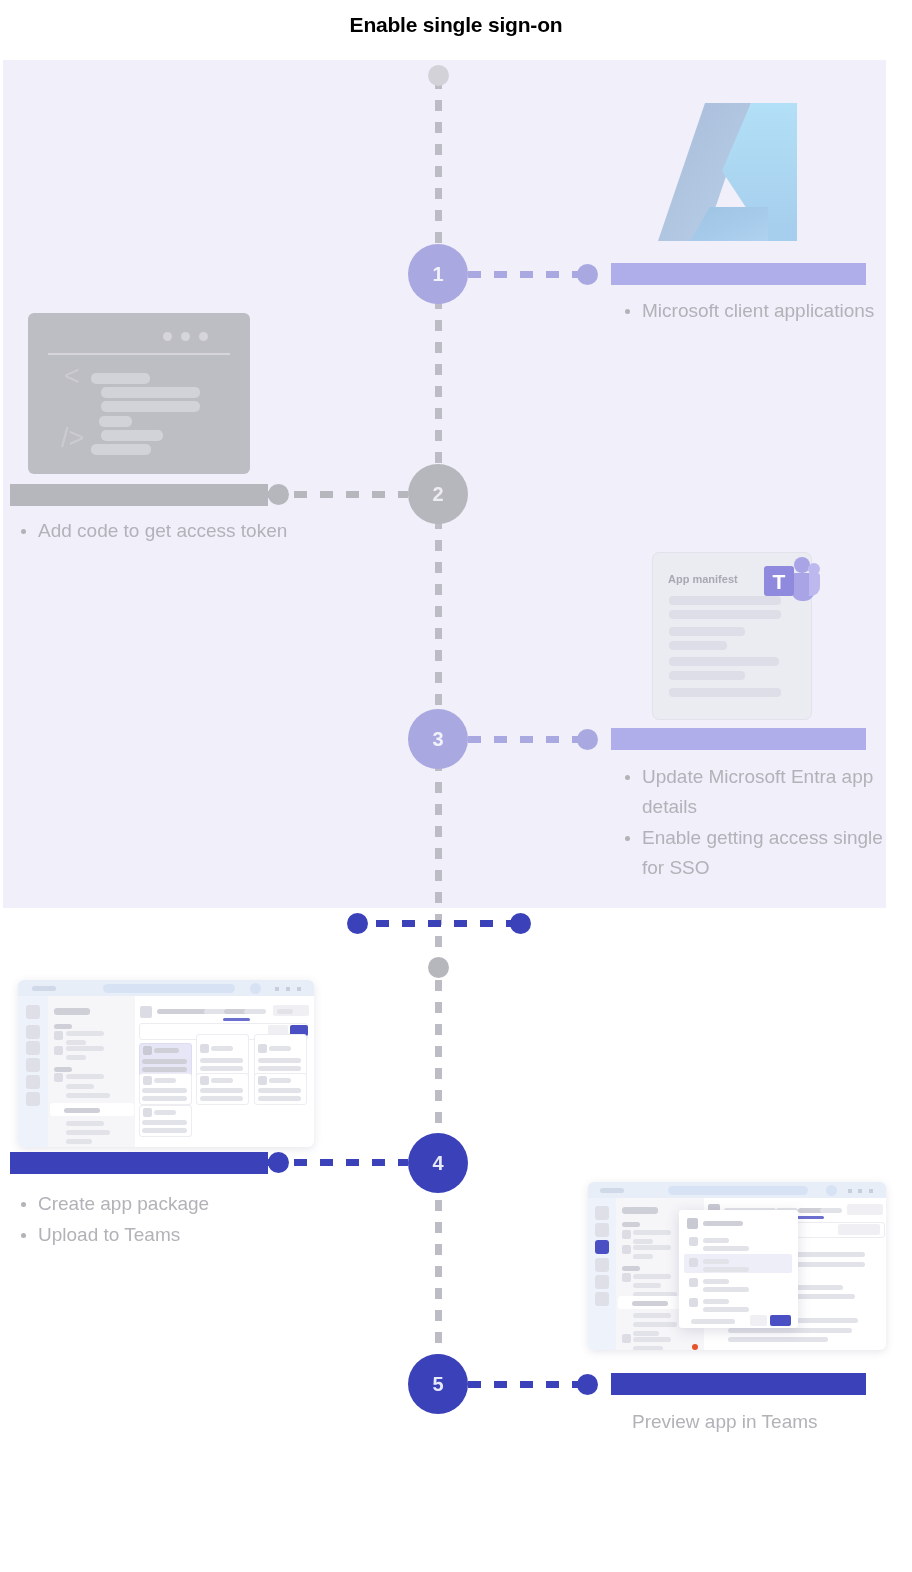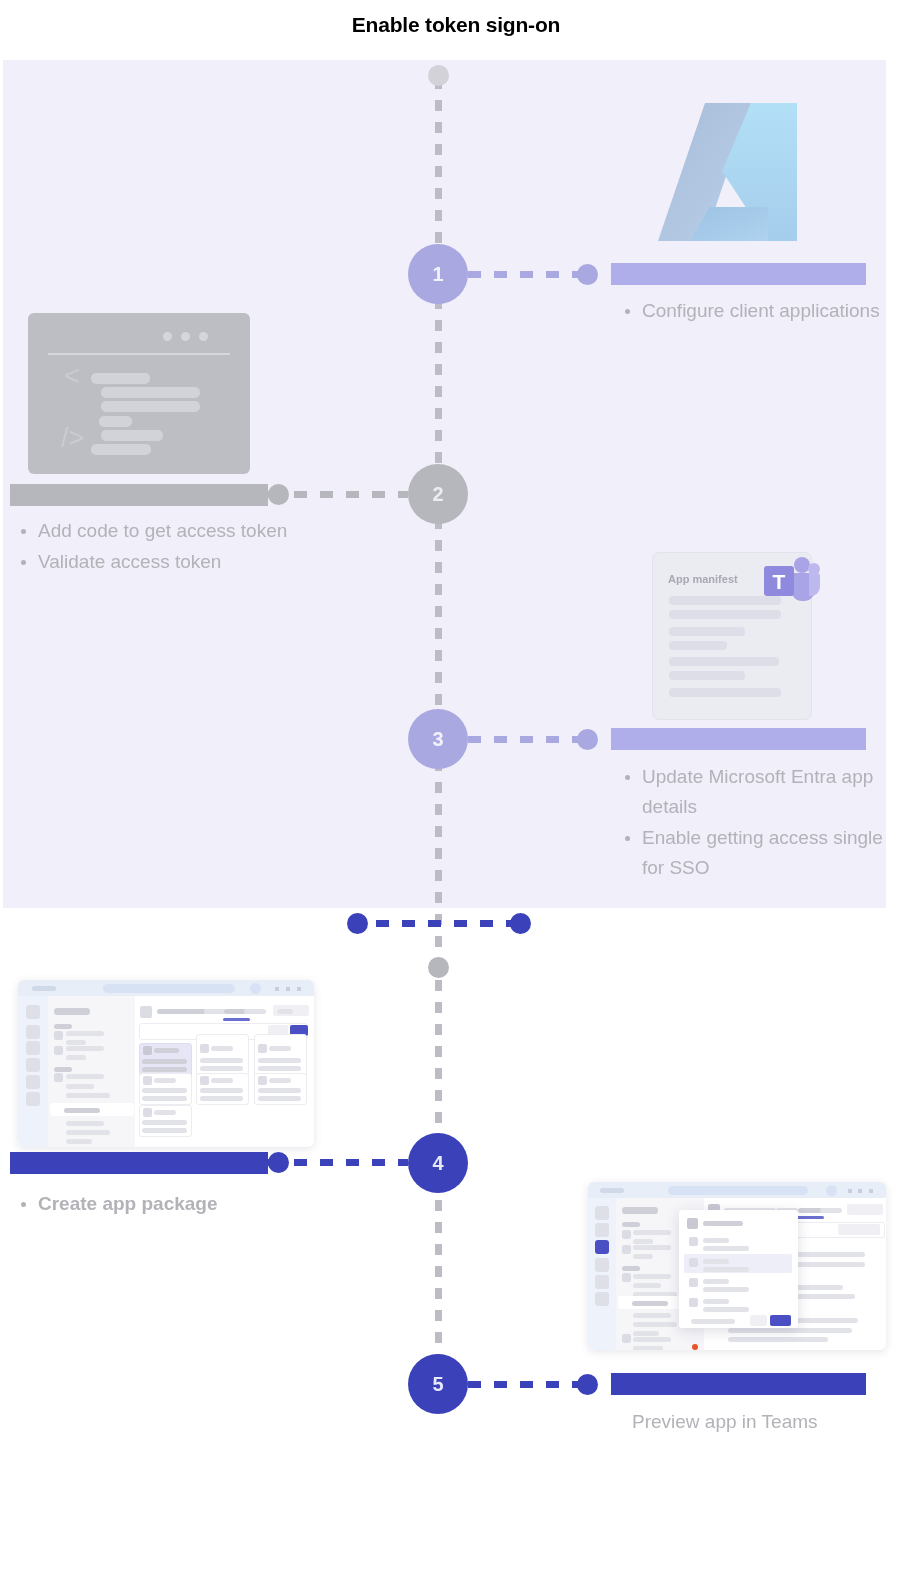--- a/index.html
+++ b/index.html
@@ -133,21 +133,21 @@
     background:#bdbdc4;border-radius:6px;
   }
   .codewin .dot{position:absolute;top:19px;width:9px;height:9px;border-radius:50%;background:#d5d5db;}
   .codewin .rule{position:absolute;left:20px;top:40px;width:182px;height:2px;background:#d5d5db;}
   .codewin .cl{position:absolute;height:11px;border-radius:5px;background:#d2d2d9;}
   .codewin .angle{position:absolute;color:#cccbd2;font-size:27px;line-height:1;font-family:"Liberation Sans",sans-serif;}
 </style>
 </head>
 <body>
 
-<div class="title">Enable token sign-on</div>
+<div class="title">Enable single sign-on</div>
 
 <div class="panel"></div>
 
 <div class="vline"></div>
 <div class="vcap top"></div>
 <div class="vcap mid"></div>
 
 <div class="azure">
   <svg width="180" height="160" viewBox="0 0 180 160" xmlns="http://www.w3.org/2000/svg">
     <defs>
@@ -173,21 +173,21 @@
 <div class="step light" style="left:408px;top:244px;">
   <span>1</span>
 </div>
 <div class="hconn" style="left:468px;top:271px;width:130px;">
   <div class="dash dash-light"></div>
   <div class="knob knob-light" style="left:109px;"></div>
 </div>
 <div class="bar bar-light" style="left:611px;top:263px;width:255px;"></div>
 <div class="bullets" style="left:620px;top:296px;width:262px;">
   <ul>
-    <li>Configure client applications</li>
+    <li>Microsoft client applications</li>
   </ul>
 </div>
 
 <div class="codewin">
   <div class="dot" style="left:171px;"></div>
   <div class="dot" style="left:153px;"></div>
   <div class="dot" style="left:135px;"></div>
   <div class="rule"></div>
   <div class="angle" style="left:36px;top:50px;">&lt;</div>
   <div class="angle" style="left:33px;top:112px;">/&gt;</div>
@@ -203,21 +203,20 @@
 <div class="hconn" style="left:268px;top:491px;width:140px;">
   <div class="dash dash-gray"></div>
   <div class="knob knob-gray" style="left:0px;"></div>
 </div>
 <div class="step gray" style="left:408px;top:464px;">
   <span>2</span>
 </div>
 <div class="bullets" style="left:16px;top:516px;width:300px;">
   <ul>
     <li>Add code to get access token</li>
-    <li>Validate access token</li>
   </ul>
 </div>
 
 <div class="manifest">
   <div class="mtitle">App manifest</div>
   <div class="mline" style="left:16px;top:43px;width:112px;"></div>
   <div class="mline" style="left:16px;top:57px;width:112px;"></div>
   <div class="mline" style="left:16px;top:74px;width:76px;"></div>
   <div class="mline" style="left:16px;top:88px;width:58px;"></div>
   <div class="mline" style="left:16px;top:104px;width:110px;"></div>
@@ -350,23 +349,24 @@
 </div>
 
 <div class="bar bar-dark" style="left:10px;top:1152px;width:258px;"></div>
 <div class="hconn" style="left:268px;top:1159px;width:140px;">
   <div class="dash dash-dark"></div>
   <div class="knob knob-dark" style="left:0px;"></div>
 </div>
 <div class="step dark" style="left:408px;top:1133px;">
   <span>4</span>
 </div>
-<div class="bullets" style="left:16px;top:1189px;width:300px;font-weight:bold;">
+<div class="bullets" style="left:16px;top:1189px;width:300px;">
   <ul>
     <li>Create app package</li>
+    <li>Upload to Teams</li>
   </ul>
 </div>
 
 <div class="mock" style="left:588px;top:1182px;width:298px;height:168px;">
   <div class="topbar"></div>
   <div class="urlpill" style="left:80px;top:4px;width:140px;"></div>
   <div class="ln" style="left:12px;top:6px;width:24px;background:#cfd9e8;"></div>
   <div class="winbtn" style="left:260px;top:7px;"></div>
   <div class="winbtn" style="left:270px;top:7px;"></div>
   <div class="winbtn" style="left:281px;top:7px;"></div>

